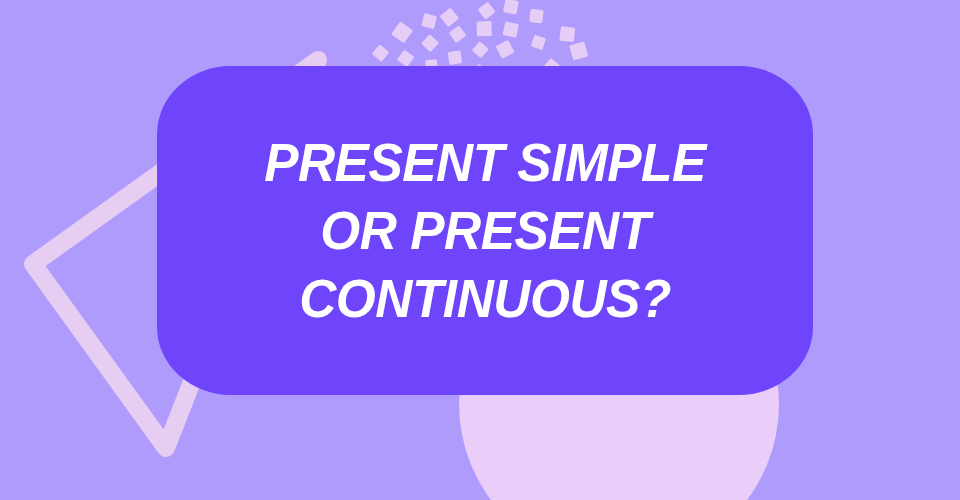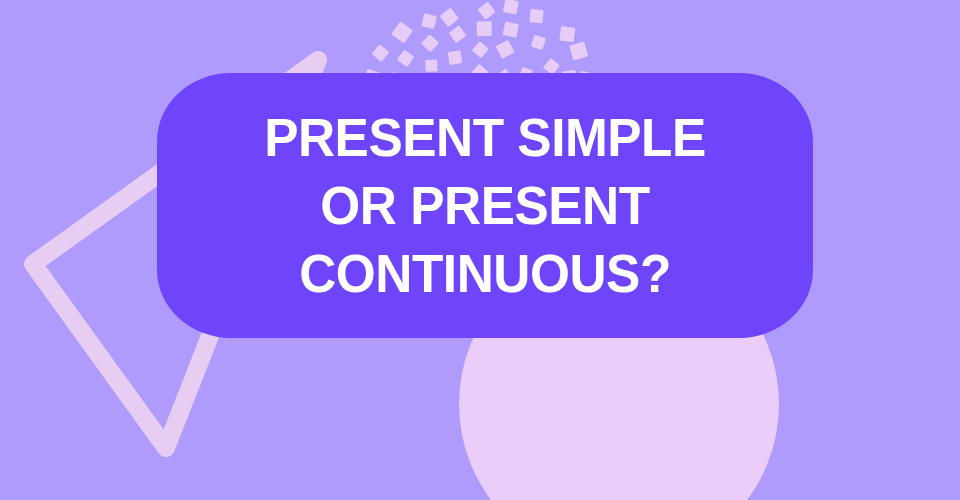--- a/index.html
+++ b/index.html
@@ -26,29 +26,30 @@
     left: 0;
     top: 0;
     width: 960px;
     height: 500px;
     display: block;
   }
   
   .card {
     position: absolute;
     left: 157px;
-    top: 73px;
+    top: 66px;
     width: 656px;
-    height: 265px;
+    height: 329px;
     background: #6e45fb;
     border-radius: 74px / 68px;
     display: flex;
     align-items: center;
     justify-content: center;
     z-index: 5;
+    font-style: italic;
   }
   .card-inner {
     width: 100%;
     padding: 0 26px;
     box-sizing: border-box;
     text-align: center;
   }
   .headline {
     color: #ffffff;
     font-size: 53px;

